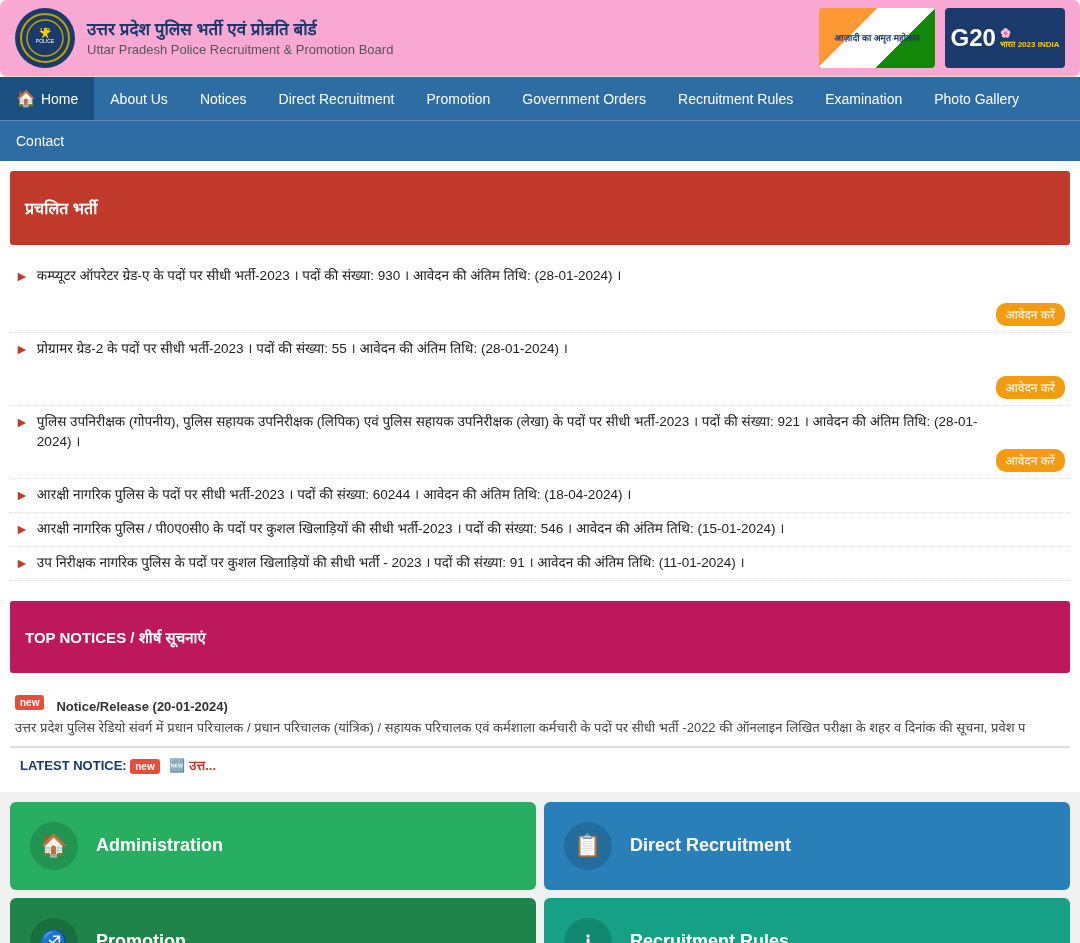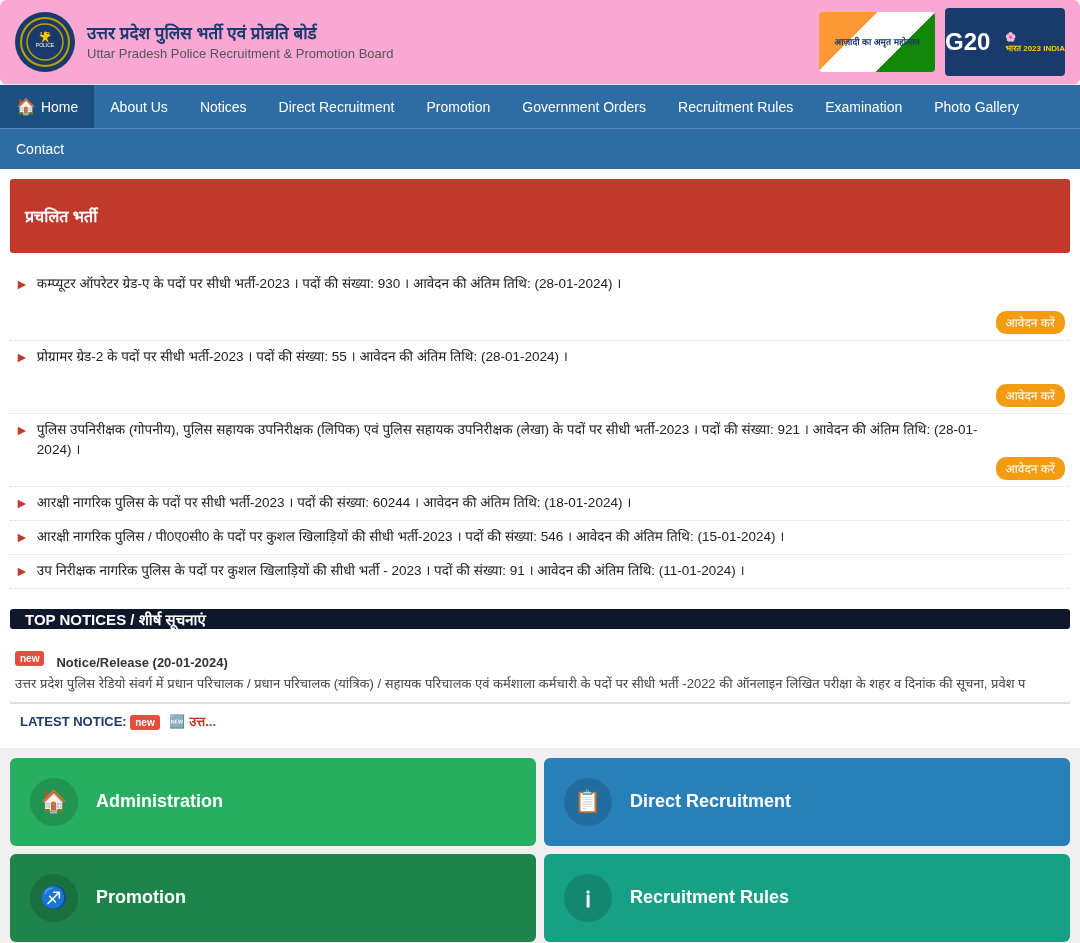--- a/index.html
+++ b/index.html
@@ -57,26 +57,26 @@
       justify-content: center;
       font-size: 10px;
       font-weight: bold;
       color: #1a3a6b;
       text-align: center;
       padding: 4px;
       position: relative;
     }
     .g20-logo {
       width: 120px;
-      height: 68px;
+      height: 60px;
       background: #1a3a6b;
       border-radius: 4px;
       display: flex;
       align-items: center;
-      justify-content: space-between;
+      justify-content: center;
       color: #fff;
       font-size: 22px;
       font-weight: bold;
       gap: 4px;
     }
 
     
     nav {
       background: #2e6da4;
       display: flex;
@@ -137,23 +137,23 @@
       border-radius: 10px;
       cursor: pointer;
       font-size: 12px;
       white-space: nowrap;
       flex-shrink: 0;
       margin-top: 37px;
     }
 
     
     .top-notices-header {
-      background: #0f172a;
-      color: #fff;
-      padding: 0 15px;
+      background: #be185d;
+      color: #fff;
+      padding: 26px 15px;
       font-size: 15px;
       font-weight: bold;
       border-radius: 3px;
       margin: 15px 0 10px 0;
     }
     .notice-item { padding: 8px 5px; }
     .notice-new-badge {
       background: #e74c3c;
       color: #fff;
       font-size: 10px;
@@ -308,21 +308,21 @@
         <span style="flex:1;">प्रोग्रामर ग्रेड-2 के पदों पर सीधी भर्ती-2023 । पदों की संख्या: 55 । आवेदन की अंतिम तिथि: (28-01-2024) ।</span>
         <button class="btn-apply">आवेदन करें</button>
       </li>
       <li class="vacancy-item">
         <span class="arrow">►</span>
         <span style="flex:1;">पुलिस उपनिरीक्षक (गोपनीय), पुलिस सहायक उपनिरीक्षक (लिपिक) एवं पुलिस सहायक उपनिरीक्षक (लेखा) के पदों पर सीधी भर्ती-2023 । पदों की संख्या: 921 । आवेदन की अंतिम तिथि: (28-01-2024) ।</span>
         <button class="btn-apply">आवेदन करें</button>
       </li>
       <li class="vacancy-item">
         <span class="arrow">►</span>
-        <span style="flex:1;">आरक्षी नागरिक पुलिस के पदों पर सीधी भर्ती-2023 । पदों की संख्या: 60244 । आवेदन की अंतिम तिथि: (18-01-2024) ।</span>
+        <span style="flex:1;">आरक्षी नागरिक पुलिस के पदों पर सीधी भर्ती-2023 । पदों की संख्या: 60244 । आवेदन की अंतिम तिथि: (18-04-2024) ।</span>
       </li>
       <li class="vacancy-item">
         <span class="arrow">►</span>
         <span style="flex:1;">आरक्षी नागरिक पुलिस / पी0ए0सी0 के पदों पर कुशल खिलाड़ियों की सीधी भर्ती-2023 । पदों की संख्या: 546 । आवेदन की अंतिम तिथि: (15-01-2024) ।</span>
       </li>
       <li class="vacancy-item">
         <span class="arrow">►</span>
         <span style="flex:1;">उप निरीक्षक नागरिक पुलिस के पदों पर कुशल खिलाड़ियों की सीधी भर्ती - 2023 । पदों की संख्या: 91 । आवेदन की अंतिम तिथि: (11-01-2024) ।</span>
       </li>
     </ul>

